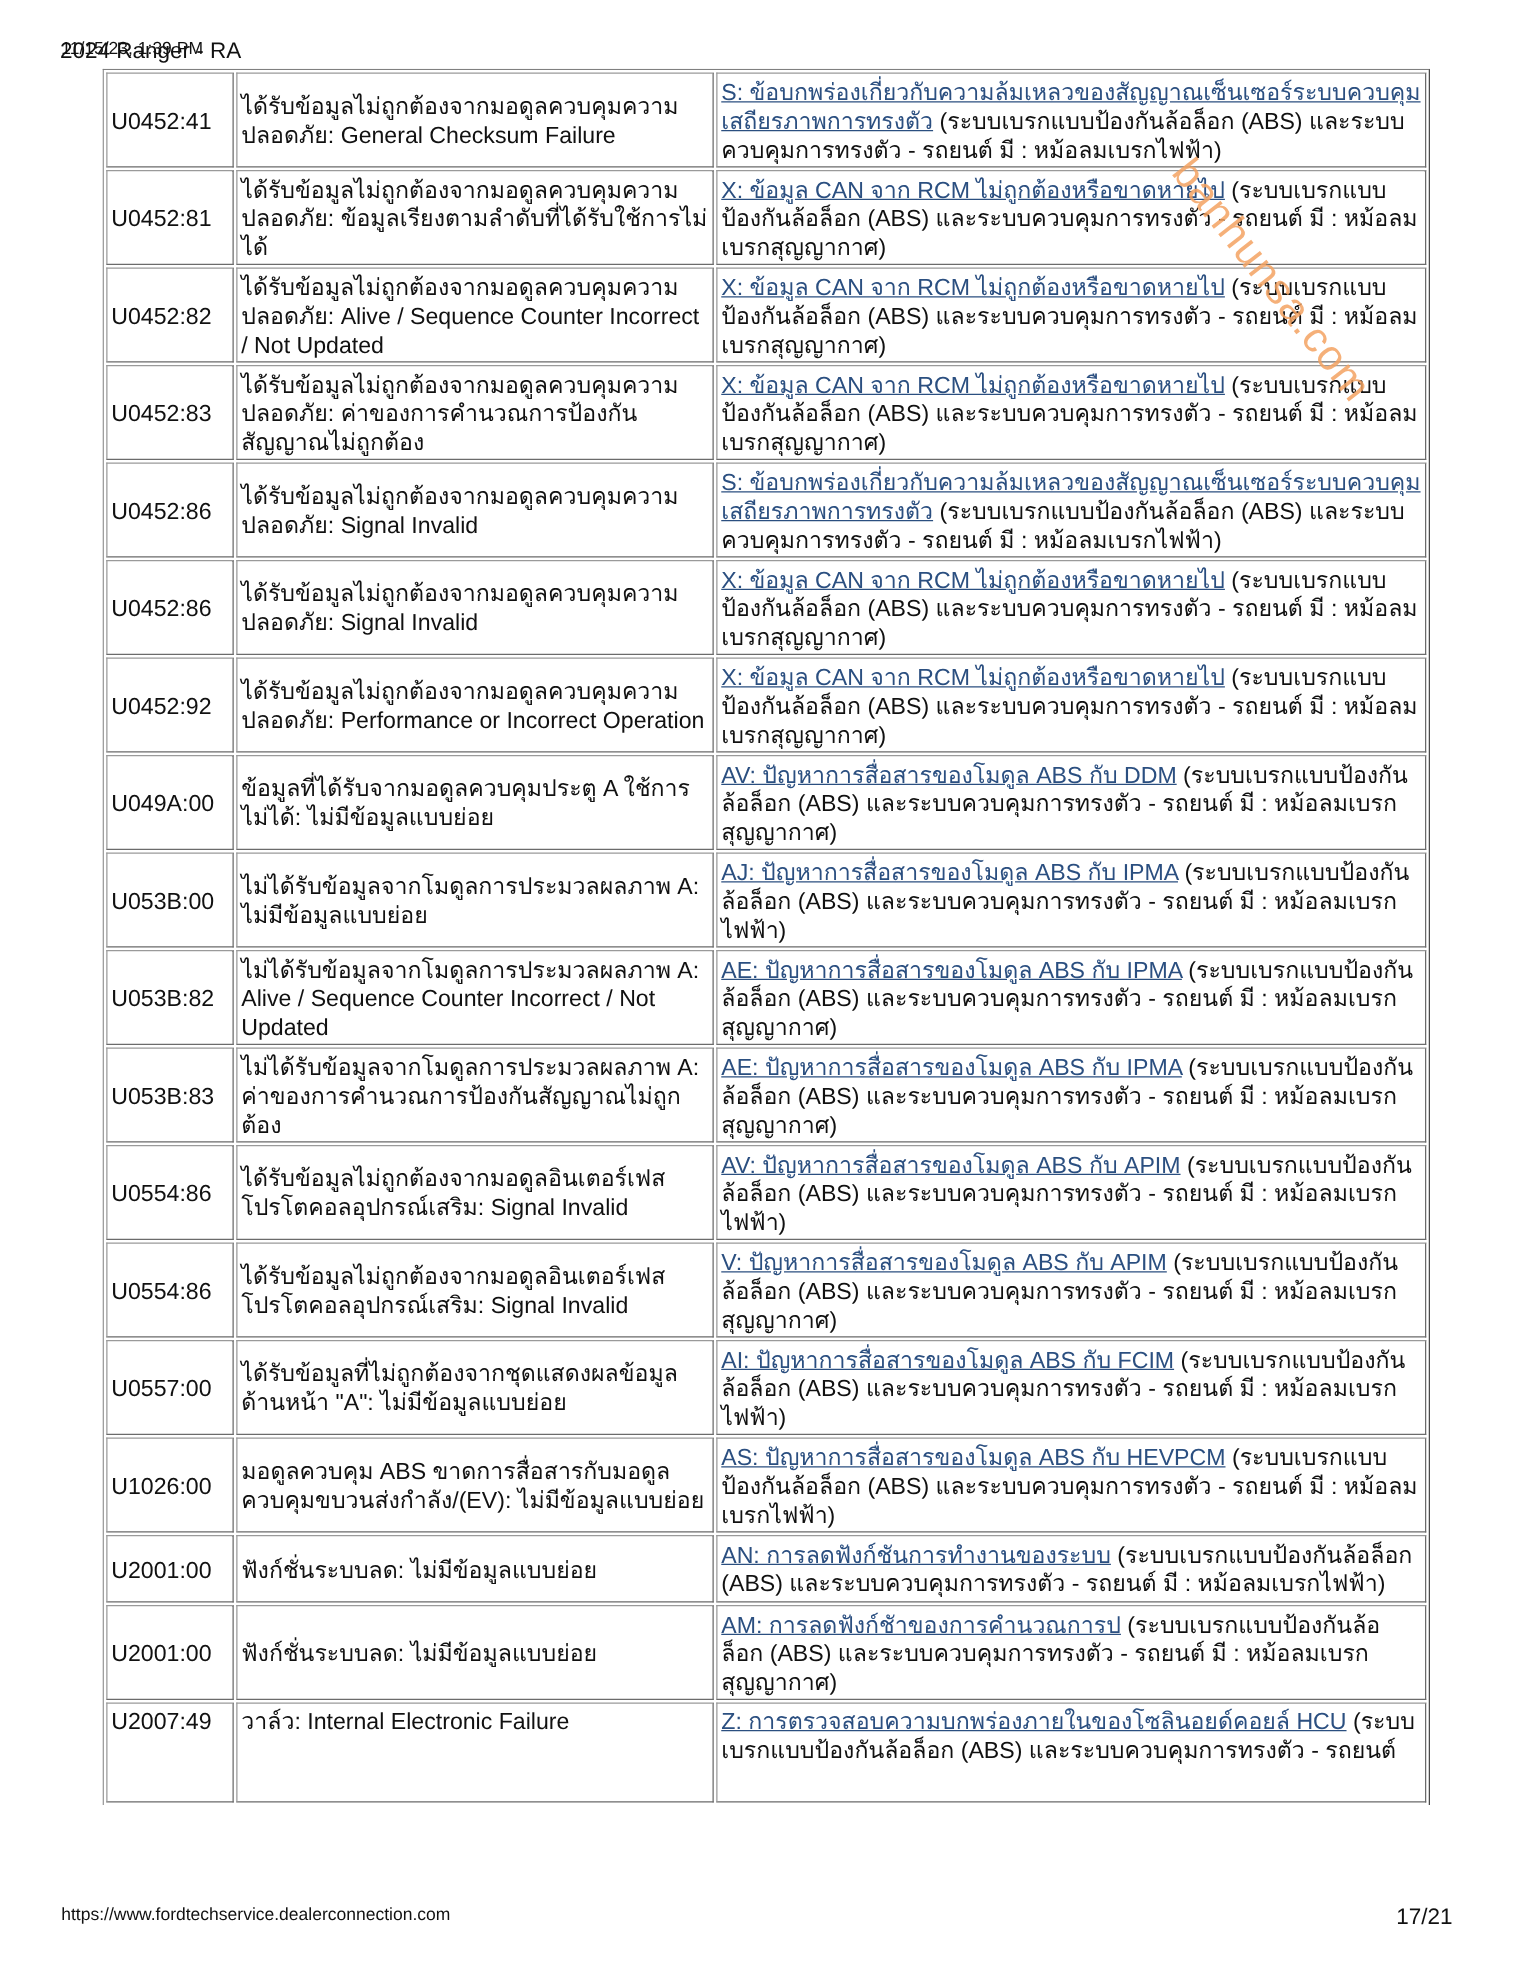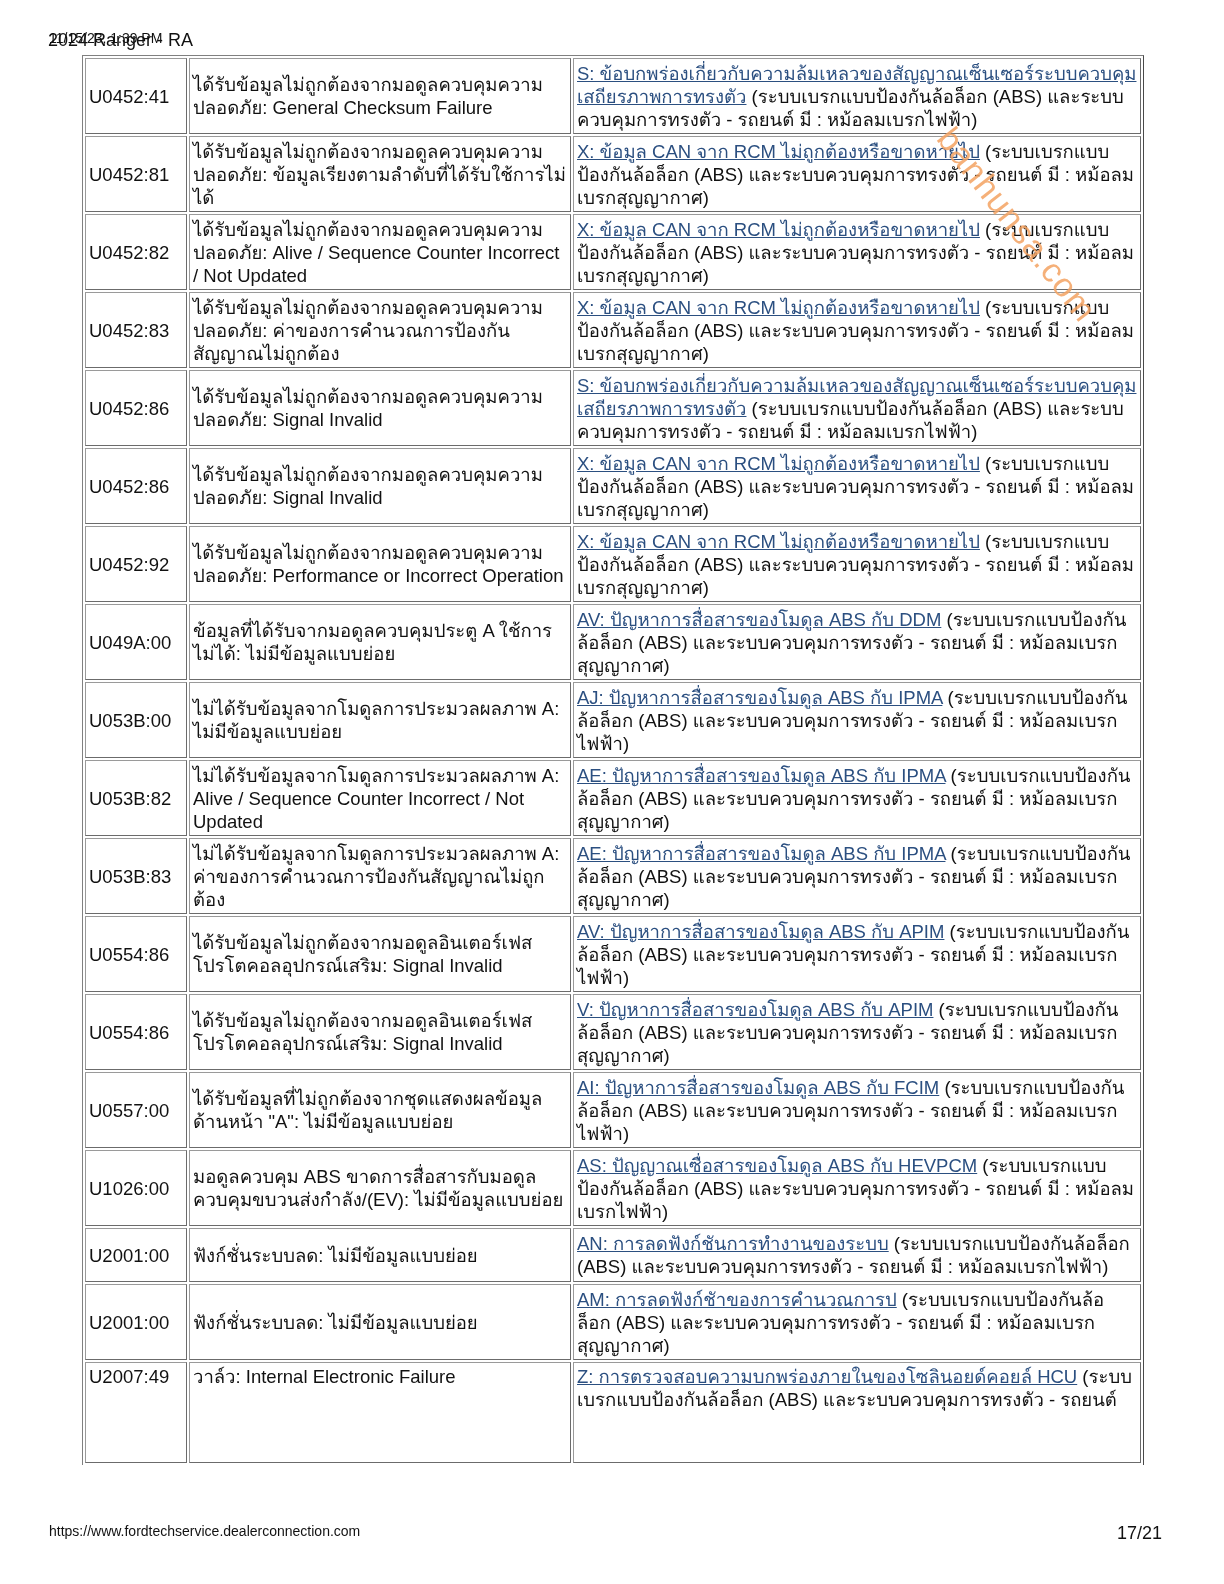--- a/index.html
+++ b/index.html
@@ -98,33 +98,33 @@
           <td class="info"><a class="lnk">V: ปัญหาการสื่อสารของโมดูล ABS กับ APIM</a><span> (ระบบเบรกแบบป้องกันล้อล็อก (ABS) และระบบควบคุมการทรงตัว - รถยนต์ มี : หม้อลมเบรกสุญญากาศ)</span></td>
         </tr>
         <tr style="height: 76px;">
           <td class="code">U0557:00</td>
           <td class="desc">ได้รับข้อมูลที่ไม่ถูกต้องจากชุดแสดงผลข้อมูลด้านหน้า "A": ไม่มีข้อมูลแบบย่อย</td>
           <td class="info"><a class="lnk">AI: ปัญหาการสื่อสารของโมดูล ABS กับ FCIM</a><span> (ระบบเบรกแบบป้องกันล้อล็อก (ABS) และระบบควบคุมการทรงตัว - รถยนต์ มี : หม้อลมเบรกไฟฟ้า)</span></td>
         </tr>
         <tr style="height: 76px;">
           <td class="code">U1026:00</td>
           <td class="desc">มอดูลควบคุม ABS ขาดการสื่อสารกับมอดูลควบคุมขบวนส่งกำลัง/(EV): ไม่มีข้อมูลแบบย่อย</td>
-          <td class="info"><a class="lnk">AS: ปัญญาณเซื่อสารของโมดูล ABS กับ HEVPCM</a><span> (ระบบเบรกแบบป้องกันล้อล็อก (ABS) และระบบควบคุมการทรงตัว - รถยนต์ มี : หม้อลมเบรกไฟฟ้า)</span></td>
+          <td class="info"><a class="lnk">AS: ปัญหาการสื่อสารของโมดูล ABS กับ HEVPCM</a><span> (ระบบเบรกแบบป้องกันล้อล็อก (ABS) และระบบควบคุมการทรงตัว - รถยนต์ มี : หม้อลมเบรกไฟฟ้า)</span></td>
         </tr>
         <tr style="height: 54px;">
           <td class="code">U2001:00</td>
           <td class="desc">ฟังก์ชั่นระบบลด: ไม่มีข้อมูลแบบย่อย</td>
           <td class="info"><a class="lnk">AN: การลดฟังก์ชันการทำงานของระบบ</a><span> (ระบบเบรกแบบป้องกันล้อล็อก (ABS) และระบบควบคุมการทรงตัว - รถยนต์ มี : หม้อลมเบรกไฟฟ้า)</span></td>
         </tr>
         <tr style="height: 76px;">
           <td class="code">U2001:00</td>
           <td class="desc">ฟังก์ชั่นระบบลด: ไม่มีข้อมูลแบบย่อย</td>
           <td class="info"><a class="lnk">AM: การลดฟังก์ชัาของการคำนวณการป</a><span> (ระบบเบรกแบบป้องกันล้อล็อก (ABS) และระบบควบคุมการทรงตัว - รถยนต์ มี : หม้อลมเบรกสุญญากาศ)</span></td>
         </tr>
-        <tr style="height: 101px;">
+        <tr style="height: 80px;">
           <td class="code top">U2007:49</td>
           <td class="desc top">วาล์ว: Internal Electronic Failure</td>
           <td class="info top"><a class="lnk">Z: การตรวจสอบความบกพร่องภายในของโซลินอยด์คอยล์ HCU</a><span> (ระบบเบรกแบบป้องกันล้อล็อก (ABS) และระบบควบคุมการทรงตัว - รถยนต์</span></td>
         </tr>
       </tbody>
   </table>
 </div>
 
 <div class="watermark">banhunsa.com</div>
 

